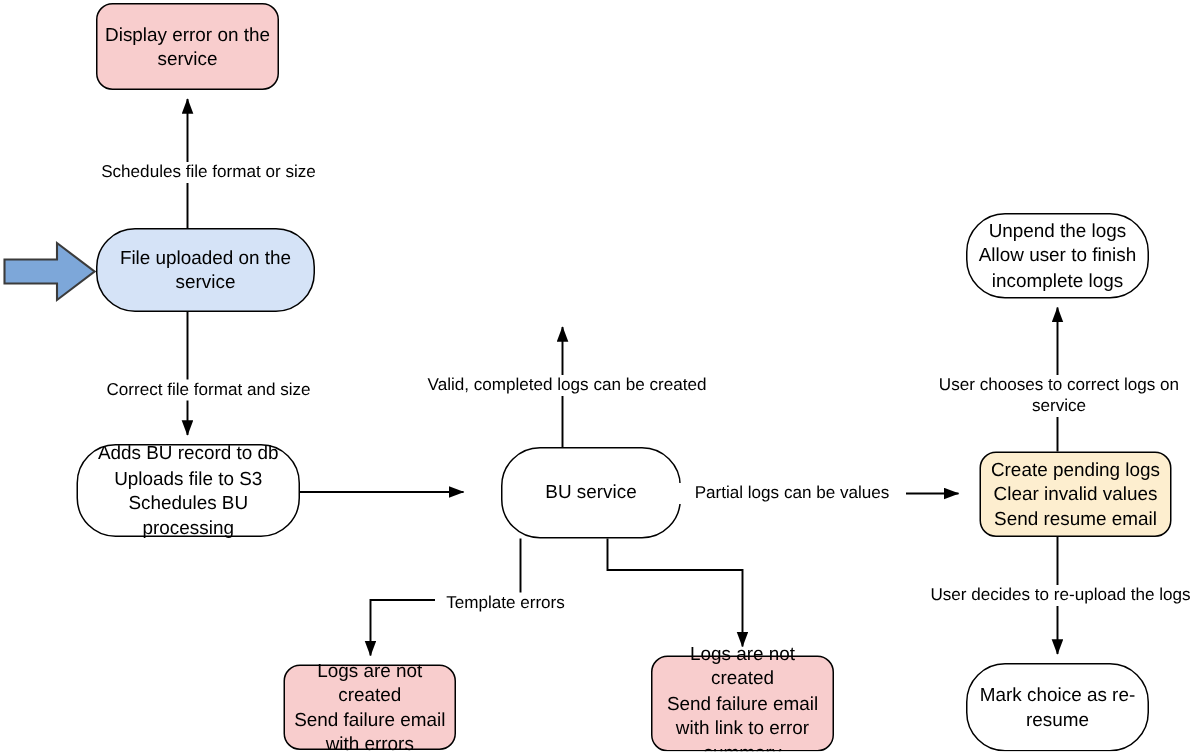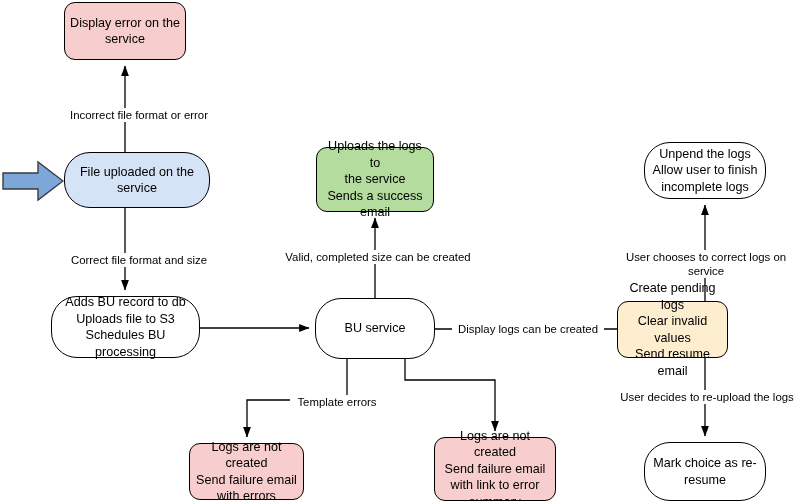--- a/index.html
+++ b/index.html
@@ -118,54 +118,50 @@
   <div class="node pink" style="left:64px; top:2px; width:122px; height:58px;">Display error on the
 service</div>
 
   <div class="node blue" style="left:64px; top:152px; width:146px; height:56px;border-radius:26px;">File uploaded on the
 service</div>
 
   <div class="node plain" style="left:51px; top:296px; width:149px; height:62px;">Adds BU record to db
 Uploads file to S3
 Schedules BU processing</div>
 
-  <div class="node green" style="left:316px; top:147px; width:118px; height:65px;">Uploads the logs to
-the service
-Sends a success
-email</div>
 
-  <div class="node plain" style="left:315px; top:298px; width:120px; height:61px;">BU service</div>
+  <div class="node plain" style="left:334px; top:298px; width:120px; height:61px;">BU service</div>
 
   <div class="node plain" style="left:644px; top:142px; width:122px; height:57px;">Unpend the logs
 Allow user to finish
 incomplete logs</div>
 
-  <div class="node yellow" style="left:617px; top:301px; width:111px; height:57px;">Create pending logs
+  <div class="node yellow" style="left:653px; top:301px; width:128px; height:57px;">Create pending logs
 Clear invalid values
 Send resume email</div>
 
   <div class="node pink" style="left:189px; top:443px; width:115px; height:57px;">Logs are not created
 Send failure email
 with errors</div>
 
   <div class="node pink" style="left:434px; top:437px; width:122px; height:64px;">Logs are not created
 Send failure email
 with link to error
 summary</div>
 
   <div class="node plain" style="left:644px; top:442px; width:122px; height:59px;">Mark choice as re-
 resume</div>
 
-  <div class="edge-label" style="left:57px; top:108px; width:160px;">Incorrect file format or error</div>
+  <div class="edge-label" style="left:57px; top:108px; width:160px;">Schedules file format or size</div>
 
   <div class="edge-label" style="left:57px; top:253px; width:160px;">Correct file format and size</div>
 
-  <div class="edge-label" style="left:281px; top:250px; width:190px;">Valid, completed size can be created</div>
+  <div class="edge-label" style="left:281px; top:250px; width:190px;">Valid, completed logs can be created</div>
 
-  <div class="edge-label" style="left:452px; top:322px; width:148px;">Display logs can be created</div>
+  <div class="edge-label" style="left:452px; top:322px; width:148px;">Partial logs can be values</div>
 
   <div class="edge-label" style="left:607px; top:250px; width:194px;">User chooses to correct logs on service</div>
 
   <div class="edge-label" style="left:290px; top:395px; width:90px;">Template errors</div>
 
 
   <div class="edge-label" style="left:615px; top:390px; width:180px;">User decides to re-upload the logs</div>
 
 </div>
 

